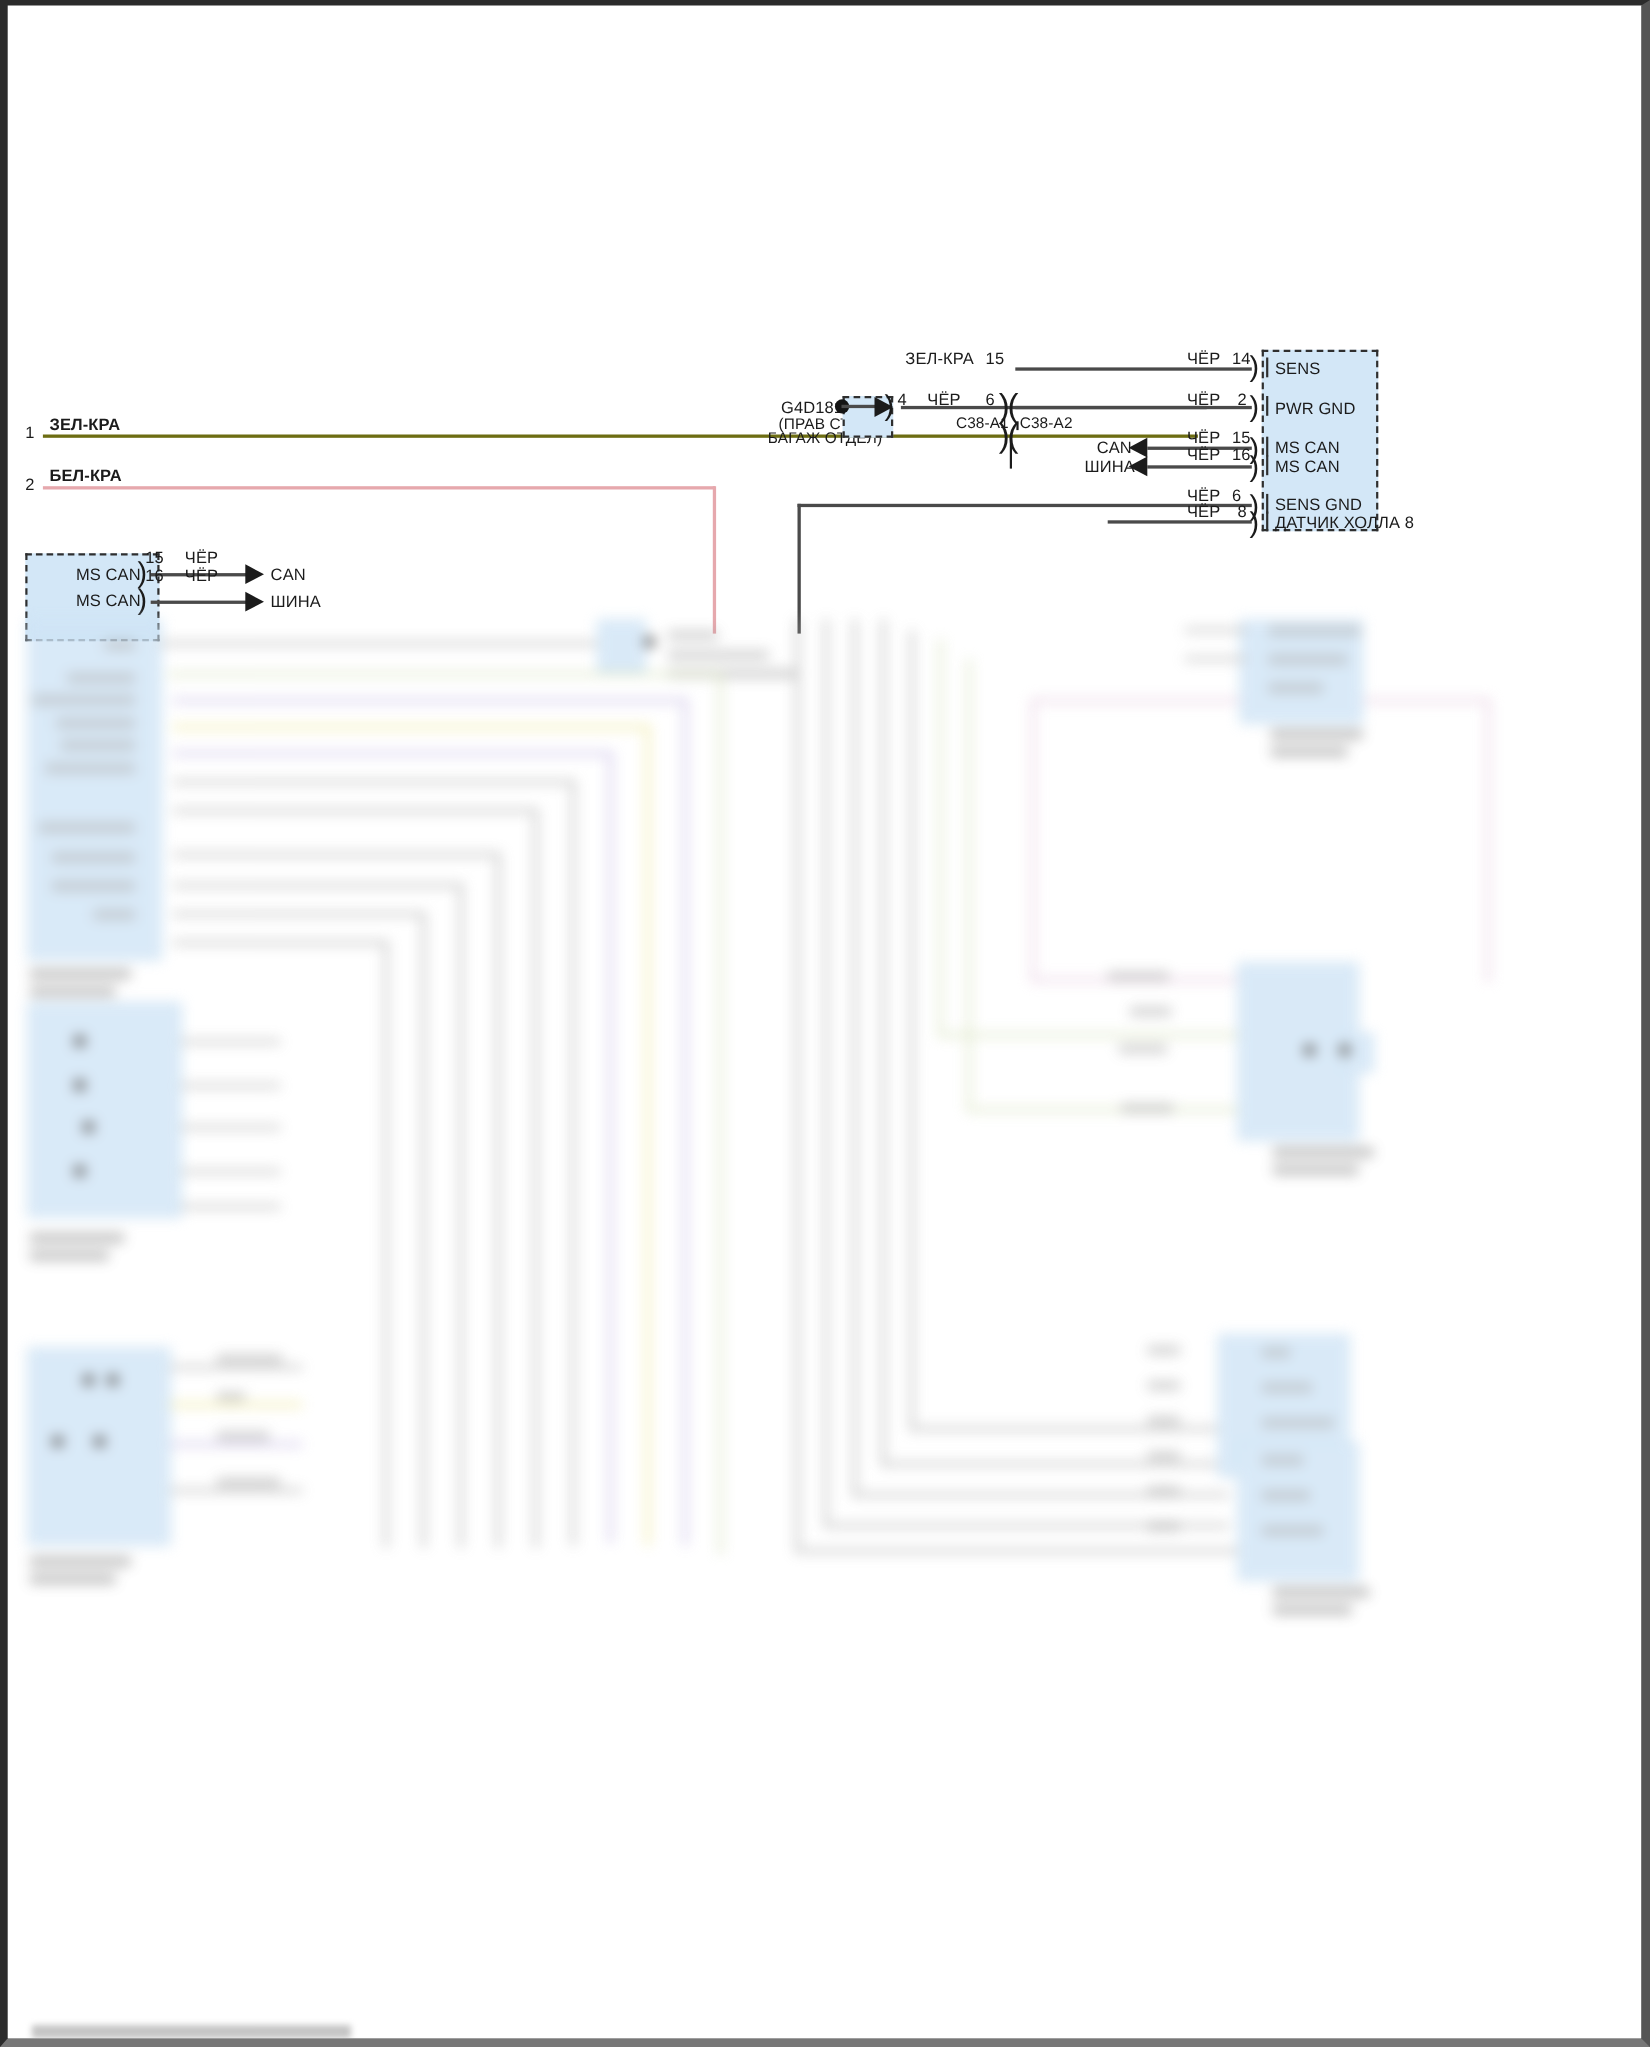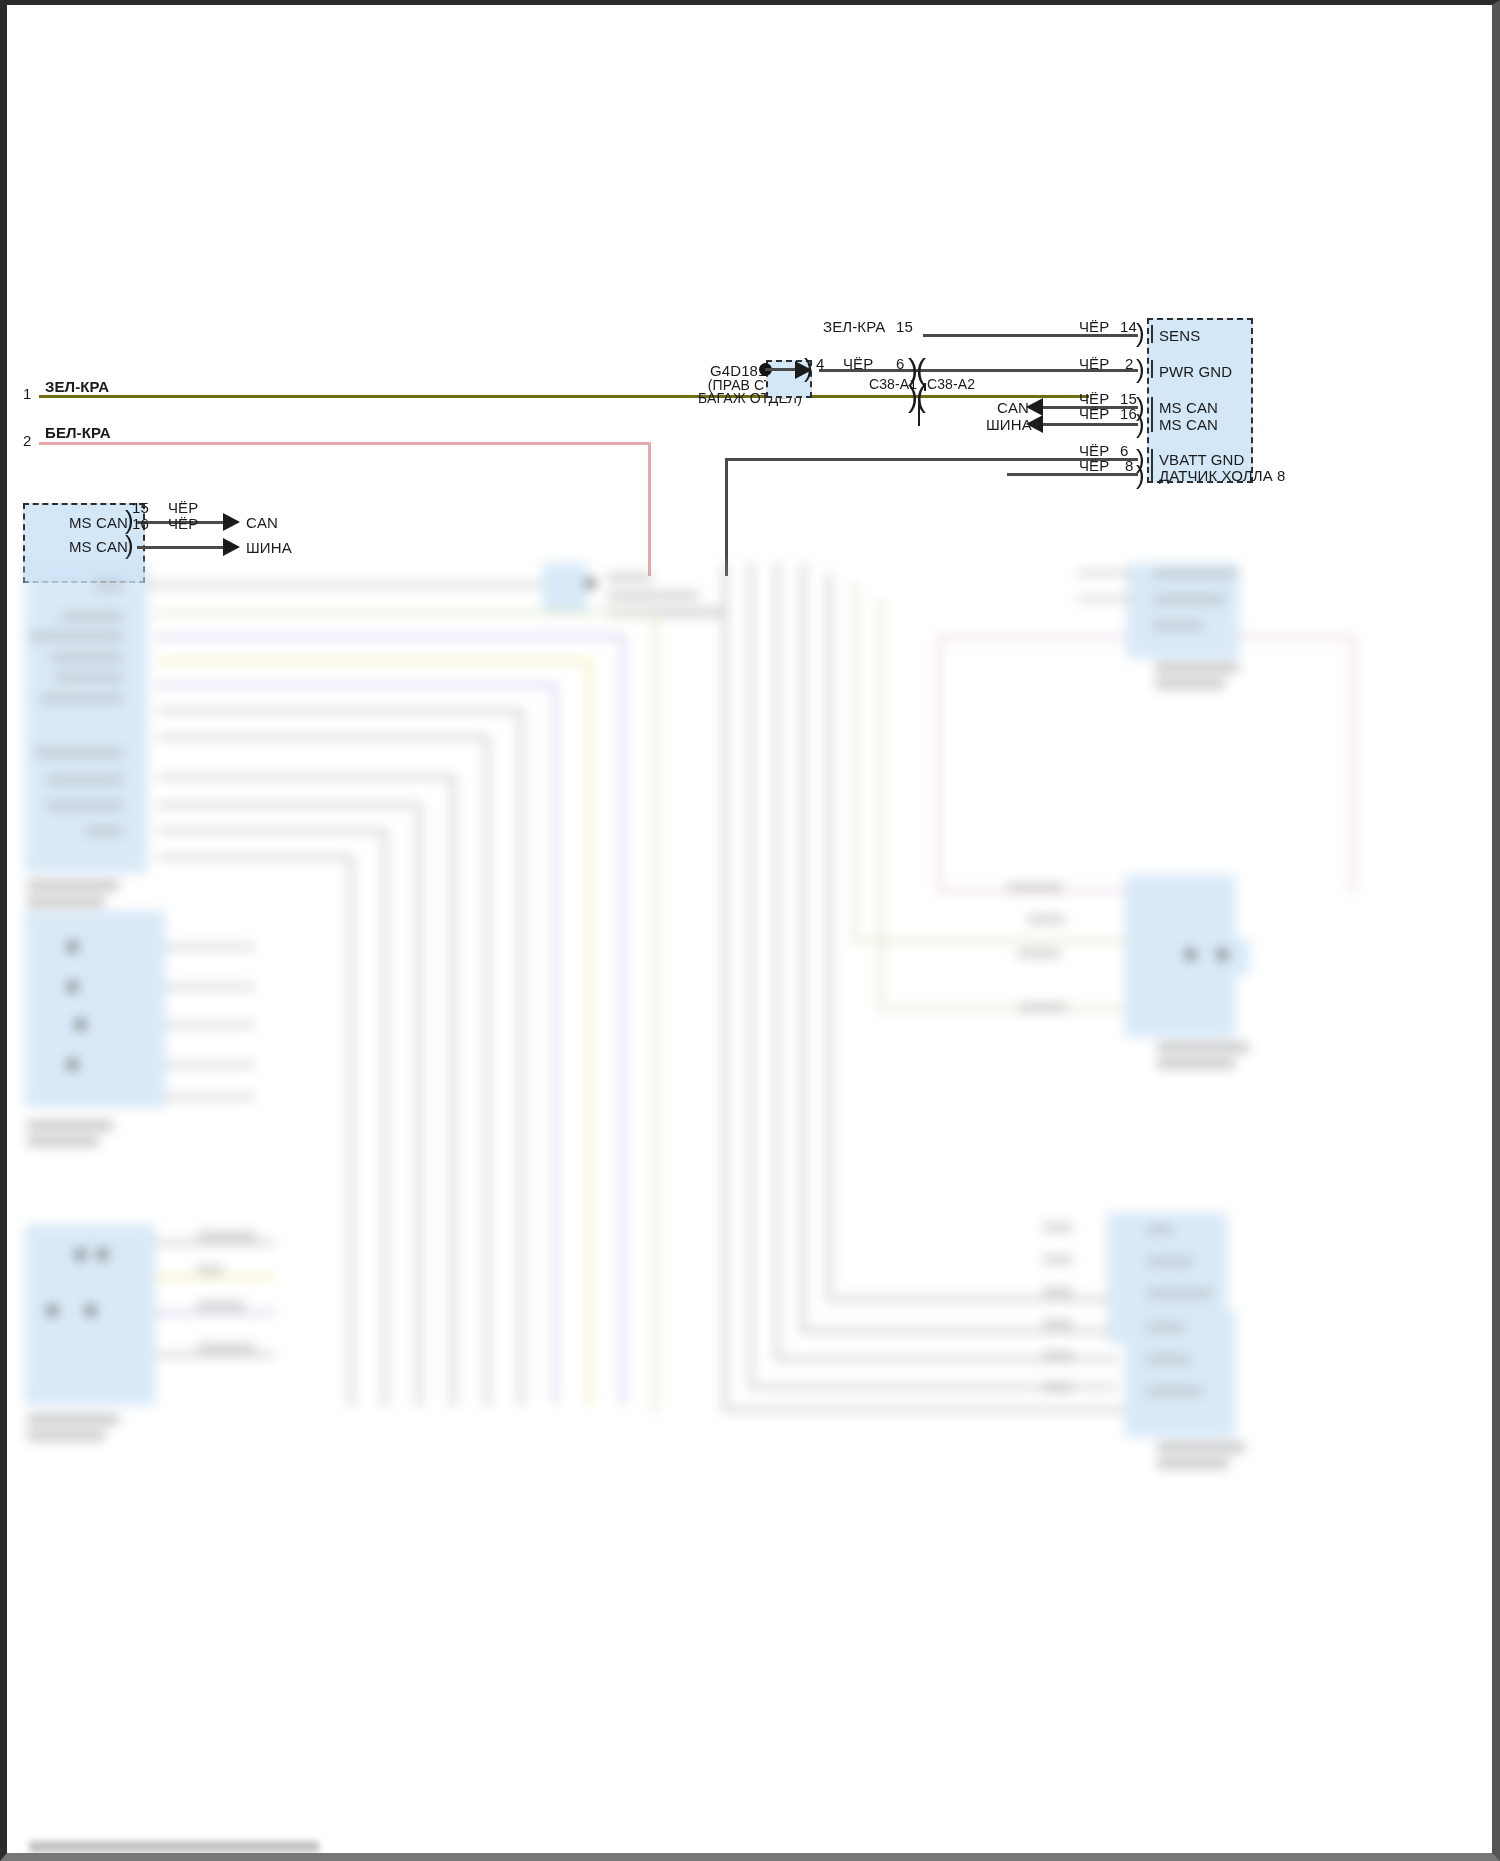--- a/index.html
+++ b/index.html
@@ -242,21 +242,21 @@
     <div class="pincup" style="left:1129px; top:406px;">)</div>
     <div class="pintick" style="left:1144px; top:409px; height:18px;"></div>
     <div class="lbl" style="left:1152px; top:411px;">MS CAN</div>
 
     <div class="lbl" style="left:1072px; top:437px;">ЧЁР</div>
     <div class="lbl pin" style="left:1113px; top:437px;">6</div>
     <div class="wire h dark" style="left:718px; top:453px; width:413px;"></div>
     <div class="wire v dark" style="left:718px; top:453px; height:118px;"></div>
     <div class="pincup" style="left:1129px; top:441px;">)</div>
     <div class="pintick" style="left:1144px; top:444px; height:18px;"></div>
-    <div class="lbl" style="left:1152px; top:446px;">VBATT GND</div>
+    <div class="lbl" style="left:1152px; top:446px;">SENS GND</div>
 
     <div class="lbl" style="left:1072px; top:452px;">ЧЁР</div>
     <div class="lbl pin" style="left:1118px; top:452px;">8</div>
     <div class="wire h dark" style="left:1000px; top:468px; width:131px;"></div>
     <div class="pincup" style="left:1129px; top:457px;">)</div>
     <div class="pintick" style="left:1144px; top:460px; height:18px;"></div>
     <div class="lbl" style="left:1152px; top:462px;">ДАТЧИК ХОЛЛА 8</div>
 
     <div id="blurlayer">
 

